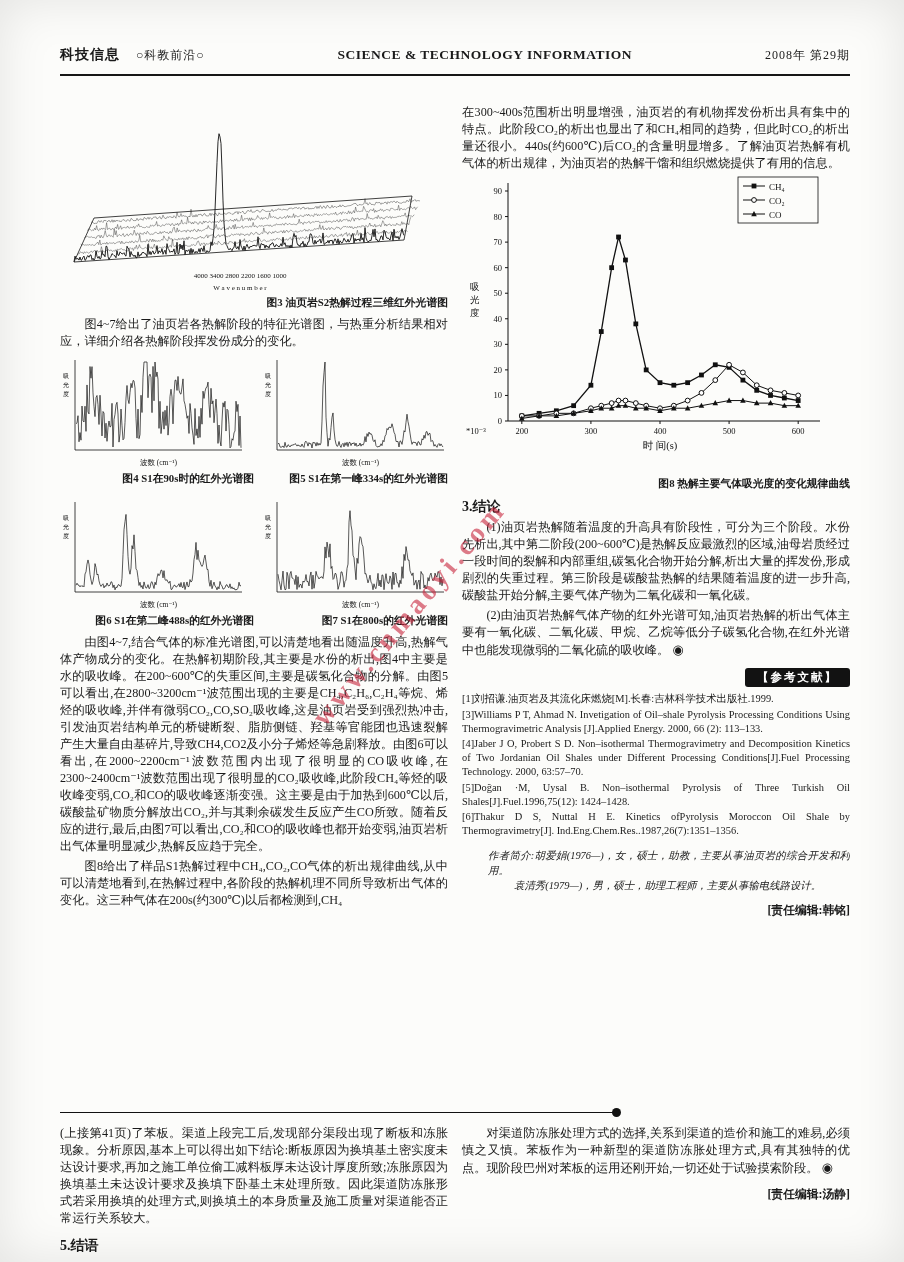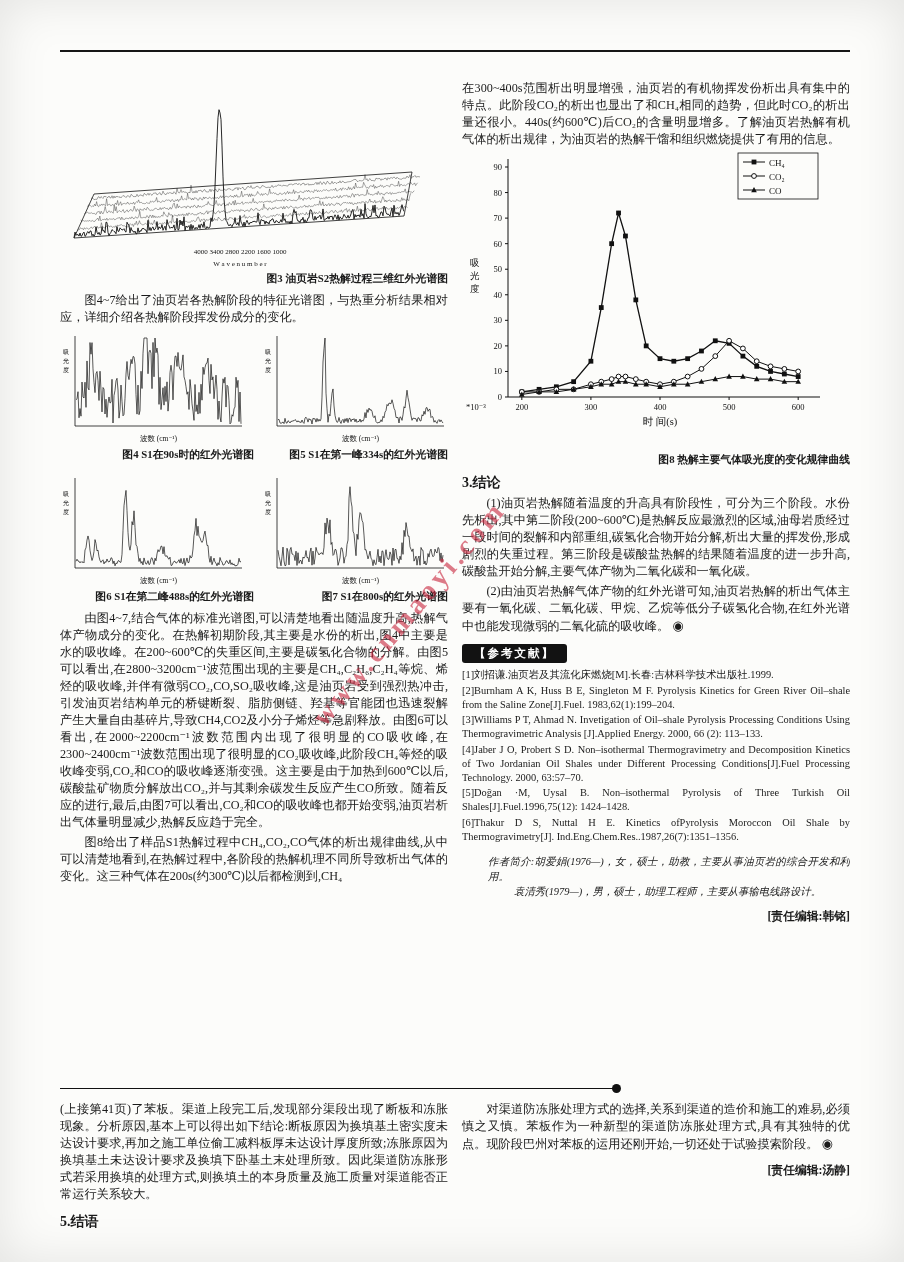--- a/index.html
+++ b/index.html
@@ -22,21 +22,21 @@
   p.body{font-size:12.2px;line-height:17px;text-align:justify;margin:0 0 3px 0;}
   .ind{text-indent:2em;}
   .cap{font-weight:bold;font-size:10.8px;text-align:right;margin:2px 0 6px 0;}
   .h{font-weight:bold;font-size:14px;margin:7px 0 3px 0;font-family:Liberation Serif, serif;}
   figure{margin:0;text-align:center;}
   .figrow{display:flex;justify-content:space-between;margin-top:4px;}
   .caprow{display:flex;}
   .caprow .cap{width:50%;}
   svg{display:block;}
   svg text{font-family:"Liberation Serif","DejaVu Serif",serif;fill:#111;}
-  .refs-wrap{text-align:left;margin:8px 0 5px 0;}
+  .refs-wrap{text-align:right;margin:8px 0 5px 0;}
   .refs-label{display:inline-block;background:#121212;color:#fff;font-weight:bold;
               font-size:11.5px;padding:2px 12px;border-radius:3px;letter-spacing:2px;}
   ul.refs{list-style:none;margin:0;padding:0;}
   ul.refs li{font-size:10.4px;line-height:13.8px;text-align:justify;margin-bottom:2px;}
   .bio{font-style:italic;font-size:10.4px;line-height:15px;margin:10px 0 0 26px;text-align:justify;}
   .bio2{text-indent:2.5em;}
   .editor{font-weight:bold;font-size:11.8px;text-align:right;margin-top:10px;}
   .orn{font-size:13px;}
   .divider{width:556px;border-top:1.8px solid #111;position:relative;margin:20px 0 12px 0;}
   .divider .dot{position:absolute;right:-5px;top:-5.5px;width:9px;height:9px;background:#111;border-radius:50%;}
@@ -45,20 +45,28 @@
              font-size:28px;letter-spacing:4px;font-weight:bold;opacity:.6;white-space:nowrap;
              pointer-events:none;z-index:5;}
 </style>
 </head>
 <body>
 
 <div class="page">
 
   <div class="watermark" id="wm" style="color: rgb(200, 36, 60);">www.cnmaoyi.com</div>
 
+  <header class="hdr">
+    <div class="hdr-left">
+      <span class="journal">科技信息</span>
+      <span class="col-name">○科教前沿○</span>
+    </div>
+    <div class="hdr-center">SCIENCE &amp; TECHNOLOGY INFORMATION</div>
+    <div class="hdr-right">2008年  第29期</div>
+  </header>
   <div class="rule"></div>
 
   <main class="cols main">
 
     <section class="col">
       <figure>
         <svg id="fig3" width="360" height="190">
             <polygon points="14,158 344,136 352,92 34,114" fill="none" stroke="#111" stroke-width="0.8"></polygon>
             <polyline points="14,157.92977148108184 15,152.07188753665736 16,154.7379950554731 17,155.00260420488195 18,154.41337970963988 19,156.11977330051982 20,153.01546068061143 21,156.35050977266704 22,155.7071826391543 23,153.1466825679876 24,152.0666557600101 25,156.40472235024598 26,155.45429272139444 27,152.56209116292496 28,151.58902241873244 29,153.27025099657476 30,151.13739511066427 31,150.93965276700135 32,155.7503507181071 33,154.18143898661558 34,156.13802925512815 35,154.3861841688864 36,146.68854670471822 37,152.33688186143215 38,154.26199286021293 39,152.3093041459409 40,155.12441350525867 41,154.17937442641704 42,146.5490842406017 43,151.10720152013624 44,150.4807319319807 45,152.7537587971737 46,142.14070245899882 47,142.55952926790343 48,152.44192372628797 49,155.63246701533595 50,153.6316617945209 51,152.23636272189518 52,149.6050629158194 53,150.4610430808738 54,151.47922493269047 55,151.95648641471442 55.99999999999999,153.77898892788215 57,146.6552073657823 58,151.28305823147917 59,151.28662358317524 60,147.85226077980673 61,148.94901502082746 62,149.9704953541048 63.00000000000001,149.7524999328268 64,148.70147494614744 65,151.19866051468998 66,152.15633567062517 67,142.2262203477944 68,144.35616912376136 69,145.02240458161882 70,152.88802656071883 71,147.52671234989538 72,150.80395745582257 73,150.9127922023336 74,152.4962051785551 75,151.06826124874254 76,153.84740045849856 77,153.65536739695818 78,147.87430520442624 79,152.61993820561716 80,150.606026702933 81,151.3238479873476 82,148.71751087193067 83,148.59931454723701 84,148.54340378039828 85,149.89084754238527 86,150.03644693251698 87,152.65325236230467 88,140.3589030185404 89,150.42102094972506 90,147.41137543156123 91,150.6982050174537 92,147.8181590151042 93,146.88593547785032 94,150.04877951896438 95,149.37775617036968 96,147.22819029412543 97,141.59406672731663 97.99999999999999,149.77916039815173 99,146.7469388091316 100,148.32243951462831 100.99999999999999,148.04018869744613 102,144.63687763133396 103,150.29436565587918 104,147.89923383947462 105,146.14555451342216 106,150.3088379539239 107,139.63598632039503 108,144.495532139608 109.00000000000001,145.79411871094877 110,148.36941351545974 111,147.25198814937224 112.00000000000001,147.72428859385352 113,147.6709774519317 114,144.87584456413364 114.99999999999999,150.4277339000876 116,148.41662312652915 117,138.29519023283694 117.99999999999999,150.1468947257536 119,149.27852619066834 120,140.00414141196137 121,144.8986747632424 122,141.0819609567523 123,145.95857596810285 124,136.78133262569705 125,150.58394386516883 126,146.01758961019416 127,147.25883053230743 128,146.864174836874 129,145.56985646889856 130,149.92171773832914 131,144.32295792344956 132,149.62062429127593 133,145.33132029489303 134,148.36827920330688 135,149.29521171490973 136,147.24376183651995 137,148.79197127483522 138,147.91409765033805 139,144.6718418421525 140,148.5077037607089 141,144.17572795149587 142,144.42757577376653 143,147.4654577181684 144,141.75854539412626 145,147.7197675484806 146,148.77346174881265 147,146.565513940234 148,148.05342918991565 149,147.82217244524975 150,146.86317822442578 151,137.834513588454 152,141.57045627747414 153,134.33326834607013 154,124.51933716441258 155,106.71499093168761 156,82.04494186266422 157,58.38126568397719 158,37.69015345591954 159,29.702588850276257 160,32.900085942191666 161,39.54904389555563 162,65.9368192308763 163,96.8678227800144 164,118.99613560389244 165,130.16264529130564 166,140.23203305117568 167,141.77320764521878 168,144.32849332941547 169,145.95878948194536 170,144.41353752448117 171,145.16671772133842 172,146.7153520405132 173,144.15801819106994 174,143.57112785463255 175,137.63050777114856 176,144.12895777038392 177,144.60521773779374 178,142.49079454982655 179,145.65292232738844 180,135.58379618227593 181,141.99426562381717 181.99999999999997,143.90988500714255 183,146.4767583598693 184,142.0916518337714 185,146.56062459051608 186,142.54387460987394 187.00000000000003,140.3111916262346 187.99999999999997,143.09332519127057 189,144.53299151345468 190,142.45954428293433 191,142.91918166521936 192,142.10128126622487 193.00000000000003,141.6193010483558 194,141.33746274374425 195,141.41748153393468 196,142.17659321889903 197,141.7490943797864 198,132.8074661185344 198.99999999999997,141.61871088404828 200,144.69875437710434 201,139.56776969659452 202,140.03102164051185 203,140.91715434296057 204.00000000000003,140.38439630841216 204.99999999999997,144.168447344626 206,140.9967880172655 207,143.16417992211257 208,142.2528763462479 209,144.09291751030833 210.00000000000003,140.53630193903422 211,140.5808896142679 212,138.94214805746452 213,138.90445277414597 214,142.35020905003572 215,142.95057245381176 215.99999999999997,140.56387480872993 217,141.22945123805354 218,142.11936558699236 219,142.85634275137758 220,141.8745890507164 221,139.62581118969246 221.99999999999997,142.18856851806243 223,133.17671793305004 224,140.49700640933588 225,138.7581123623376 226,142.6865183873723 227.00000000000003,141.32209949912504 228,142.81720454612127 229,141.44895246687034 230,143.5625670267269 231,140.9791471046706 232,143.20844079774494 233.00000000000003,133.3521046220325 234,129.4034717481894 235,133.0990720820303 236,131.4618352798745 237,138.89850977392246 238,141.2486505743737 238.99999999999997,140.95569125004113 240,142.5635837742438 241,139.39756542580824 242,140.04786317814143 243,137.303664328934 244.00000000000003,142.58249189021686 244.99999999999997,139.7163719408214 246,142.23230098293473 247,141.36825359274323 248,137.99983468055726 249,137.70263544035456 250.00000000000003,130.14175761636966 251,129.7916384467855 252,132.1477555530456 253,139.09641274043048 254,140.31467228615656 255,136.18239246237403 255.99999999999997,139.7983683007459 257,137.30334524828942 258,137.40570687589548 259,136.74109383222336 260,135.06867734985425 261,139.1002591598158 262,136.80222464107598 263,128.9456415116787 264,140.4295663291899 265,139.85687340289974 266,138.37912423238157 267,138.68481452114258 268,136.43576573186243 269,139.11702836258337 270,136.0365448805814 271,137.0156351215827 272,135.9402302128263 273,139.85390016616634 274,137.02090850720802 275,134.77105799447745 276,136.78287383181353 277,139.43088806827242 278,134.82431864747778 279,140.1395583821771 280,136.73728426319235 281,138.37009419063105 282,139.11810222038378 283,137.19634130808214 284,134.31664287531748 285,135.97212758030122 286,137.74919906348612 287,137.86612813286484 288,135.27302173472322 289,138.13174324358502 290,136.66465645879506 291,133.93320862588783 292,130.35134169819455 293,129.47350930152462 294,139.0154217214634 295,134.4118987229342 296,136.9953930851072 297,135.06723673877616 298,136.01296815766642 299,134.81132637523115 300,137.20210026040053 301,129.475446623719 302,135.82947374014185 303,133.7319060954576 304,138.33507438205802 305,123.59910597410052 306,133.80074442190428 307,136.4993596154886 308,137.8461249462329 309,137.16626163184023 310,136.26163098315396 311,136.640464775078 312,131.7040268974689 313,125.42552731816346 314,132.75093597359955 315,124.9181624741604 316,135.8271933220948 317,135.35721630807967 318,137.59287257253501 319,137.16691875007623 320,135.01757107153534 321,131.9263665900876 322,132.1376860396626 323,135.8840177334845 324,126.20003318957365 325,127.46871349128583 326,132.41511901123448 327,134.35463495043416 328,134.00445537806178 329,134.69118802575395 330,136.0610729351019 331,131.5457245041306 332,128.0610071268864 333,136.70742217584825 334,125.23031821862483 335,133.7469468115829 336,132.27324161737536 337,134.08435420260454 338,132.3745689756237 339,135.48303243176392 340,132.89828679018342 341,128.92808853164314 342,124.67541951549549 343,128.92125566607962 344,131.39134051511064 " fill="none" stroke="#111" stroke-width="0.9"></polyline>
             <polyline points="17.4,150.14079156736844 18.4,149.89516519460207 19.4,149.63679977629025 20.4,147.77756203273313 21.4,148.50993606055465 22.4,148.38617282013098 23.4,149.7545954498928 24.4,147.72596810453882 25.4,149.04156253087956 26.4,148.0790463785641 27.4,148.3293010836312 28.4,149.1419213283031 29.4,148.69431852586567 30.4,148.12279755727698 31.4,146.86281689476843 32.4,148.45457990826108 33.4,147.59413058062395 34.4,146.28156200709444 35.4,147.3200811744202 36.4,149.12998959588197 37.4,146.4046347011036 38.4,148.18574273004197 39.4,147.4283803682619 40.4,147.7932109161901 41.4,142.6714437580202 42.4,146.48922902083336 43.4,146.97877906790626 44.4,148.06930033224634 45.4,147.48716238060345 46.4,146.29167551697853 47.4,146.2099148287438 48.4,145.41999724515094 49.4,147.13638089324039 50.4,145.96289275009187 51.4,146.11988786075574 52.4,147.47350978876153 53.4,146.67267730482854 54.4,147.33911288691064 55.4,145.74599223673965 56.4,147.53389903060162 57.4,144.90776153461388 58.4,145.9628621718536 59.39999999999999,145.3477622393053 60.4,145.01922822709506 61.4,144.4867731459594 62.4,145.63731719586067 63.4,145.84944709235182 64.4,145.61780990084324 65.4,146.80947016067805 66.4,146.0666922196125 67.4,146.8451638252164 68.4,146.9926193933934 69.4,144.09834214670894 70.4,143.9154736695035 71.4,144.83307021199727 72.4,144.0737959192445 73.4,146.5084015595882 74.4,143.62572539984248 75.4,144.3536023710699 76.4,141.24861304519388 77.4,145.10873958128505 78.4,144.1129111131498 79.4,140.68548805691924 80.4,143.4652169049252 81.4,144.0692359619153 82.4,144.72229925893868 83.4,144.70863477536477 84.4,144.12385202174386 85.4,143.34947040673967 86.4,144.10273743253202 87.4,144.6253608874356 88.4,139.37867108352174 89.4,143.294612640189 90.4,144.1766633893208 91.4,142.80678637406479 92.4,144.9193146923557 93.4,142.70267214843383 94.4,140.15262663254205 95.4,144.2315131202806 96.4,143.29113919151325 97.4,143.6270282250053 98.4,144.4869329961948 99.4,143.2434333814153 100.4,143.22280602573107 101.39999999999999,144.3933140674606 102.4,142.91942370793163 103.4,143.88770623427507 104.39999999999999,142.45273647378198 105.4,143.4092043660426 106.4,142.38492361210908 107.4,142.79805608335883 108.4,143.78490676878332 109.4,141.8654532568219 110.4,141.32769277743066 111.4,143.3397734158517 112.40000000000002,135.39822343645307 113.4,141.71406164229847 114.4,142.7757571581596 115.40000000000002,141.48210196985553 116.4,143.6609780718107 117.4,142.89917552953898 118.39999999999999,142.09595378270996 119.4,141.03756572925485 120.4,141.76292545221125 121.39999999999999,141.41223807899902 122.4,142.71658788747155 123.4,140.86120212085856 124.4,142.35886581993353 125.4,141.23071966650897 126.4,141.39123912717525 127.4,142.06353931596192 128.4,142.26358799054287 129.4,142.1446061557935 130.4,142.39035205912467 131.4,140.7385338309221 132.4,141.16691326693012 133.4,140.42618353261304 134.4,141.26307683987542 135.4,141.5283374699143 136.4,140.32619977567035 137.4,137.62280502994545 138.4,136.94928942232704 139.4,139.58915838302735 140.4,141.88818404269406 141.4,139.37081164217867 142.4,140.33113014653014 143.4,139.10363774979487 144.4,139.07300261127142 145.4,141.59503061111707 146.4,139.54515644530767 147.4,140.06546254077307 148.4,140.0916274487196 149.4,139.38372847661375 150.4,139.31620498386522 151.4,140.23683635715085 152.4,138.4576037648134 153.4,140.98424883334278 154.4,138.31976007909205 155.4,140.0729170956649 156.4,139.61181673503793 157.4,140.4480280627186 158.4,137.0499151542317 159.4,138.42639217407753 160.4,139.3313183530389 161.4,140.64823212446646 162.4,140.50203230062812 163.4,140.12152688383745 164.4,138.02226912477053 165.4,139.93295513850947 166.4,138.7045258363864 167.4,139.8042238695547 168.4,139.96933332186504 169.4,137.6668034340876 170.4,137.58859365461396 171.4,137.94656200756629 172.4,138.14968477307508 173.4,139.73047236679122 174.4,139.12564398160515 175.4,138.99282120304804 176.4,139.12437846483664 177.4,139.1506397360315 178.4,138.69313093639602 179.4,137.92509852712973 180.4,138.8865310415936 181.4,138.14530111930023 182.4,136.7859971316997 183.4,137.09455147137245 184.4,134.66175888321985 185.39999999999998,138.28906449400822 186.4,136.7594344518458 187.4,138.20768701612639 188.4,137.5530098329764 189.4,136.26303029291643 190.40000000000003,137.19070965025264 191.39999999999998,137.44685621089303 192.4,137.77367689896687 193.4,136.91934898627613 194.4,136.452340611862 195.4,136.6950603408118 196.40000000000003,136.27631420978966 197.4,135.51382488859818 198.4,136.0892662993477 199.4,134.04087887431186 200.4,136.73923185961323 201.4,137.67580956409995 202.39999999999998,137.06206554758052 203.4,136.1936480733566 204.4,135.93203939635617 205.4,136.4168948253772 206.4,137.75225956570358 207.40000000000003,137.26157959730676 208.39999999999998,137.23285283233662 209.4,136.97502072099596 210.4,135.98818228965004 211.4,135.85840685746322 212.4,136.54956124126912 213.40000000000003,134.94391285752258 214.4,136.25413220125873 215.4,135.99625427792782 216.4,134.54166330563217 217.4,134.27908316605414 218.4,135.21356040262617 219.39999999999998,134.55997524106255 220.4,135.64052373377297 221.4,136.62363501959481 222.4,134.90504969324297 223.4,136.01993133795136 224.4,135.92079646829515 225.39999999999998,136.11195512244788 226.4,134.70704528141457 227.4,136.21345167849213 228.4,135.85698797119161 229.4,134.10564927134354 230.40000000000003,133.46525667984972 231.4,135.76641346703596 232.4,135.92183369422952 233.4,134.66459428146482 234.4,133.6541586224766 235.4,134.692802429401 236.40000000000003,135.00606155507268 237.4,134.47424306411608 238.4,133.71793574087013 239.4,135.48963591121137 240.4,133.37150237651852 241.4,134.09482965838785 242.39999999999998,133.30244042337873 243.4,133.60752851919582 244.4,134.63690632774185 245.4,134.77388410693968 246.4,132.330842809317 247.40000000000003,134.56663972350458 248.39999999999998,134.06564813666046 249.4,133.04035118313817 250.4,132.9368433754115 251.4,133.50745501620696 252.4,134.1679607482472 253.40000000000003,134.11561445907378 254.4,131.75617196913808 255.4,133.97636639455644 256.4,132.226419248494 257.4,133.56799576068298 258.4,133.40255470674796 259.4,131.47544198070344 260.4,132.9046924568713 261.4,133.27611036625072 262.4,133.70233732393632 263.4,131.18320574145764 264.4,133.5561285484427 265.4,132.73260238158207 266.4,131.44027042896488 267.4,133.00254913483127 268.4,133.15457739859508 269.4,132.88098252112977 270.4,131.28957392846544 271.4,130.70200940907623 272.4,130.6775550140068 273.4,132.63198854199922 274.4,132.30929899897117 275.4,130.25991506832653 276.4,131.39753389035664 277.4,132.78893375305148 278.4,132.10719866887666 279.4,131.20948776391646 280.4,131.63765948728349 281.4,129.85264928610997 282.4,132.4523044842606 283.4,131.26915211292604 284.4,129.73454431202262 285.4,129.87362568488655 286.4,128.43544937215435 287.4,132.24123120899313 288.4,130.002849019443 289.4,129.29136612575192 290.4,132.0813820492942 291.4,131.64312931712098 292.4,131.07097420307497 293.4,131.56331780785695 294.4,129.4641702750077 295.4,131.44947821085032 296.4,130.4168629359454 297.4,126.16660118725463 298.4,131.40025867304453 299.4,129.32628714959137 300.4,128.7577112220538 301.4,130.16274180343996 302.4,130.75433126986027 303.4,130.68037134719393 304.4,130.02170901262824 305.4,129.4017702094745 306.4,129.57624485230386 307.4,128.4135421223628 308.4,128.80906696571037 309.4,130.44167582107087 310.4,130.7663645399424 311.4,129.65663266084158 312.4,129.73126910411133 313.4,128.8616910673833 314.4,130.10266818725503 315.4,129.5479269108114 316.4,127.82779140385489 317.4,127.58677717680112 318.4,129.87726570394202 319.4,129.0157104540306 320.4,128.59847806748004 321.4,129.06589582146455 322.4,127.38974081773 323.4,129.22951173759066 324.4,126.9507412672819 325.4,129.5862890691186 326.4,127.19846786903219 327.4,128.75372757896162 328.4,129.18570278716894 329.4,128.91880285288207 330.4,128.05937749276248 331.4,127.50130380491416 332.4,129.01259106104263 333.4,128.26701931150942 334.4,126.10969106789369 335.4,129.0508842131123 336.4,128.88811147029824 337.4,127.25799153420763 338.4,128.42310647363774 339.4,127.43671180259747 340.4,126.92994618319597 341.4,125.88495310880245 342.4,126.4368508641453 343.4,128.58761997559728 344.4,126.44286554716527 345.4,127.20686938509655 346.4,126.56841235804993 347.4,127.80984537871555 " fill="none" stroke="#222" stroke-width="0.4"></polyline>
@@ -254,21 +262,20 @@
 
       <div class="h">3.结论</div>
       <p class="body ind">(1)油页岩热解随着温度的升高具有阶段性，可分为三个阶段。水份先析出,其中第二阶段(200~600℃)是热解反应最激烈的区域,油母岩质经过一段时间的裂解和内部重组,碳氢化合物开始分解,析出大量的挥发份,形成剧烈的失重过程。第三阶段是碳酸盐热解的结果随着温度的进一步升高,碳酸盐开始分解,主要气体产物为二氧化碳和一氧化碳。</p>
       <p class="body ind"><span>(2)由油页岩热解气体产物的红外光谱可知,油页岩热解的析出气体主要有一氧化碳、二氧化碳、甲烷、乙烷等低分子碳氢化合物,在红外光谱中也能发现微弱的二氧化硫的吸收峰。</span> <span class="orn">◉</span></p>
 
       <div class="refs-wrap">
         <span class="refs-label">【参考文献】</span>
       </div>
       <ul class="refs">
         <li>[1]刘招谦.油页岩及其流化床燃烧[M].长春:吉林科学技术出版社.1999.</li>
-        <li>[2]Burnham A K, Huss B E, Singleton M F. Pyrolysis Kinetics for Green River Oil–shale from the Saline Zone[J].Fuel. 1983,62(1):199–204.</li>
         <li>[3]Williams P T, Ahmad N. Invetigation of Oil–shale Pyrolysis Processing Conditions Using Thermogravimetric Analysis [J].Applied Energy. 2000, 66 (2): 113–133.</li>
         <li>[4]Jaber J O, Probert S D. Non–isothermal Thermogravimetry and Decomposition Kinetics of Two Jordanian Oil Shales under Different Processing Conditions[J].Fuel Processing Technology. 2000, 63:57–70.</li>
         <li>[5]Doğan ·M, Uysal B. Non–isothermal Pyrolysis of Three Turkish Oil Shales[J].Fuel.1996,75(12): 1424–1428.</li>
         <li>[6]Thakur D S, Nuttal H E. Kinetics ofPyrolysis Moroccon Oil Shale by Thermogravimetry[J]. Ind.Eng.Chem.Res..1987,26(7):1351–1356.</li>
       </ul>
 
       <div class="bio">
         <div>作者简介:胡爱娟(1976—)，女，硕士，助教，主要从事油页岩的综合开发和利用。</div>
         <div class="bio2">袁清秀(1979—)，男，硕士，助理工程师，主要从事输电线路设计。</div>
       </div>

